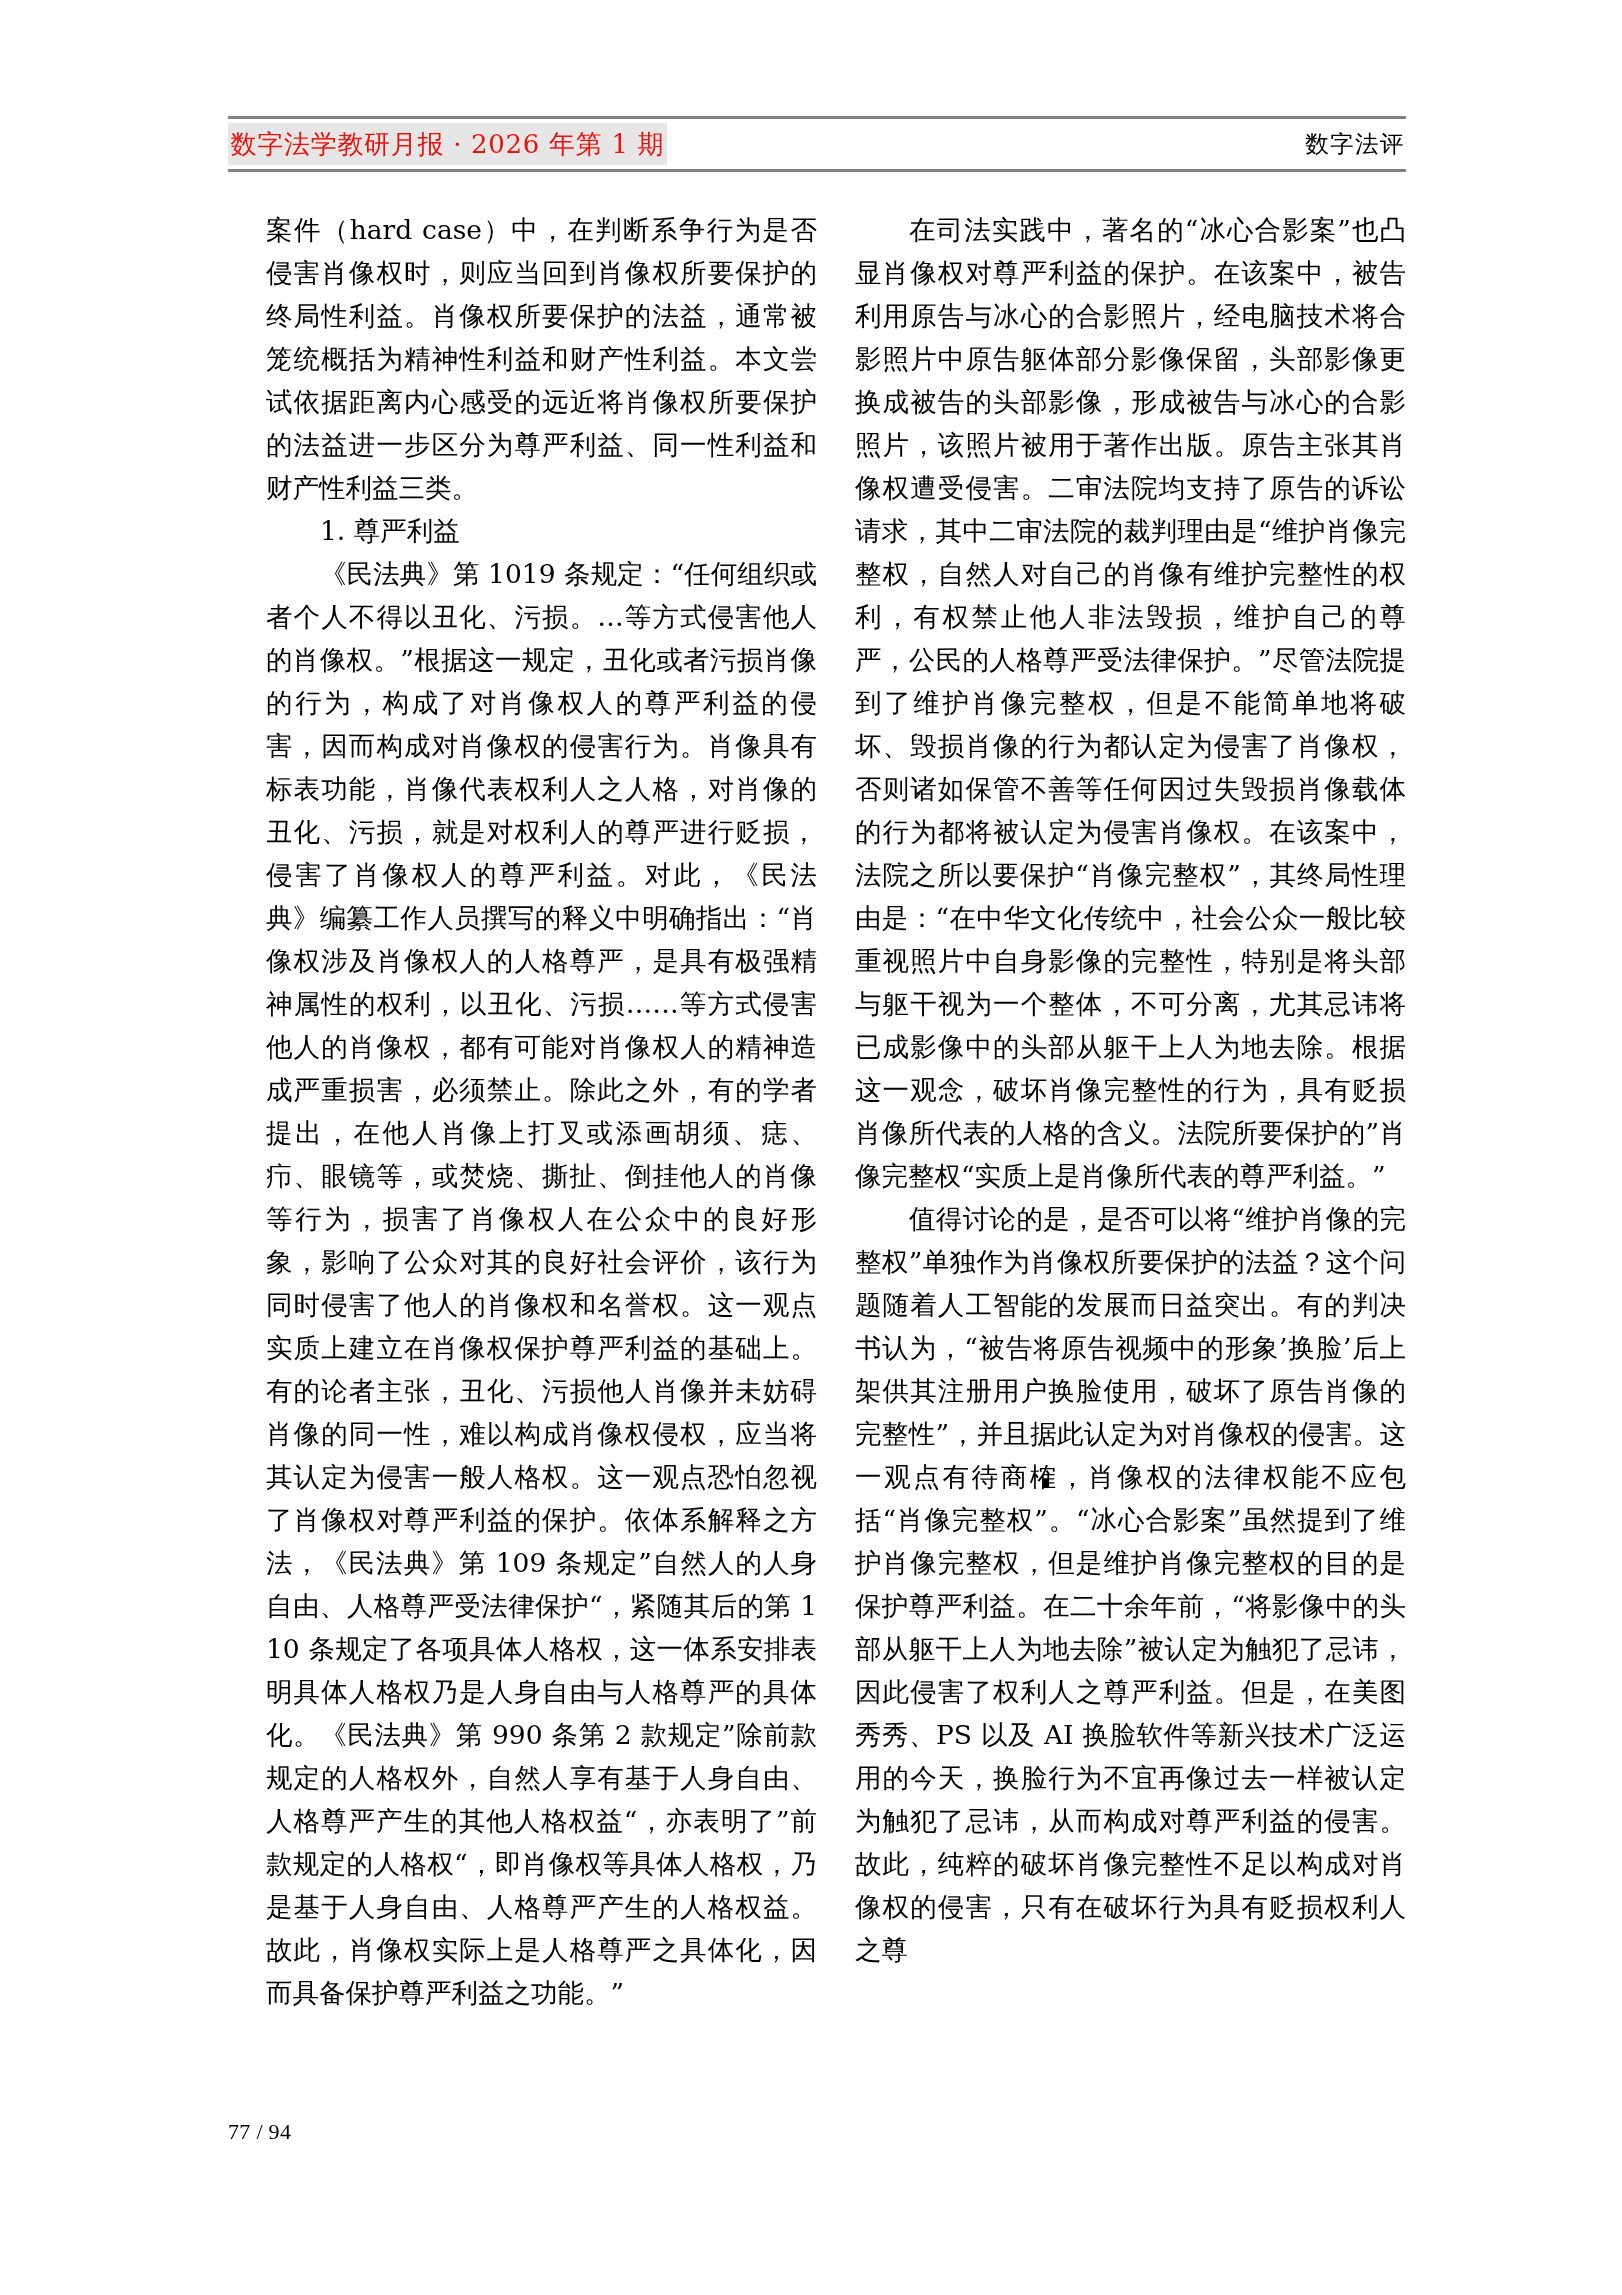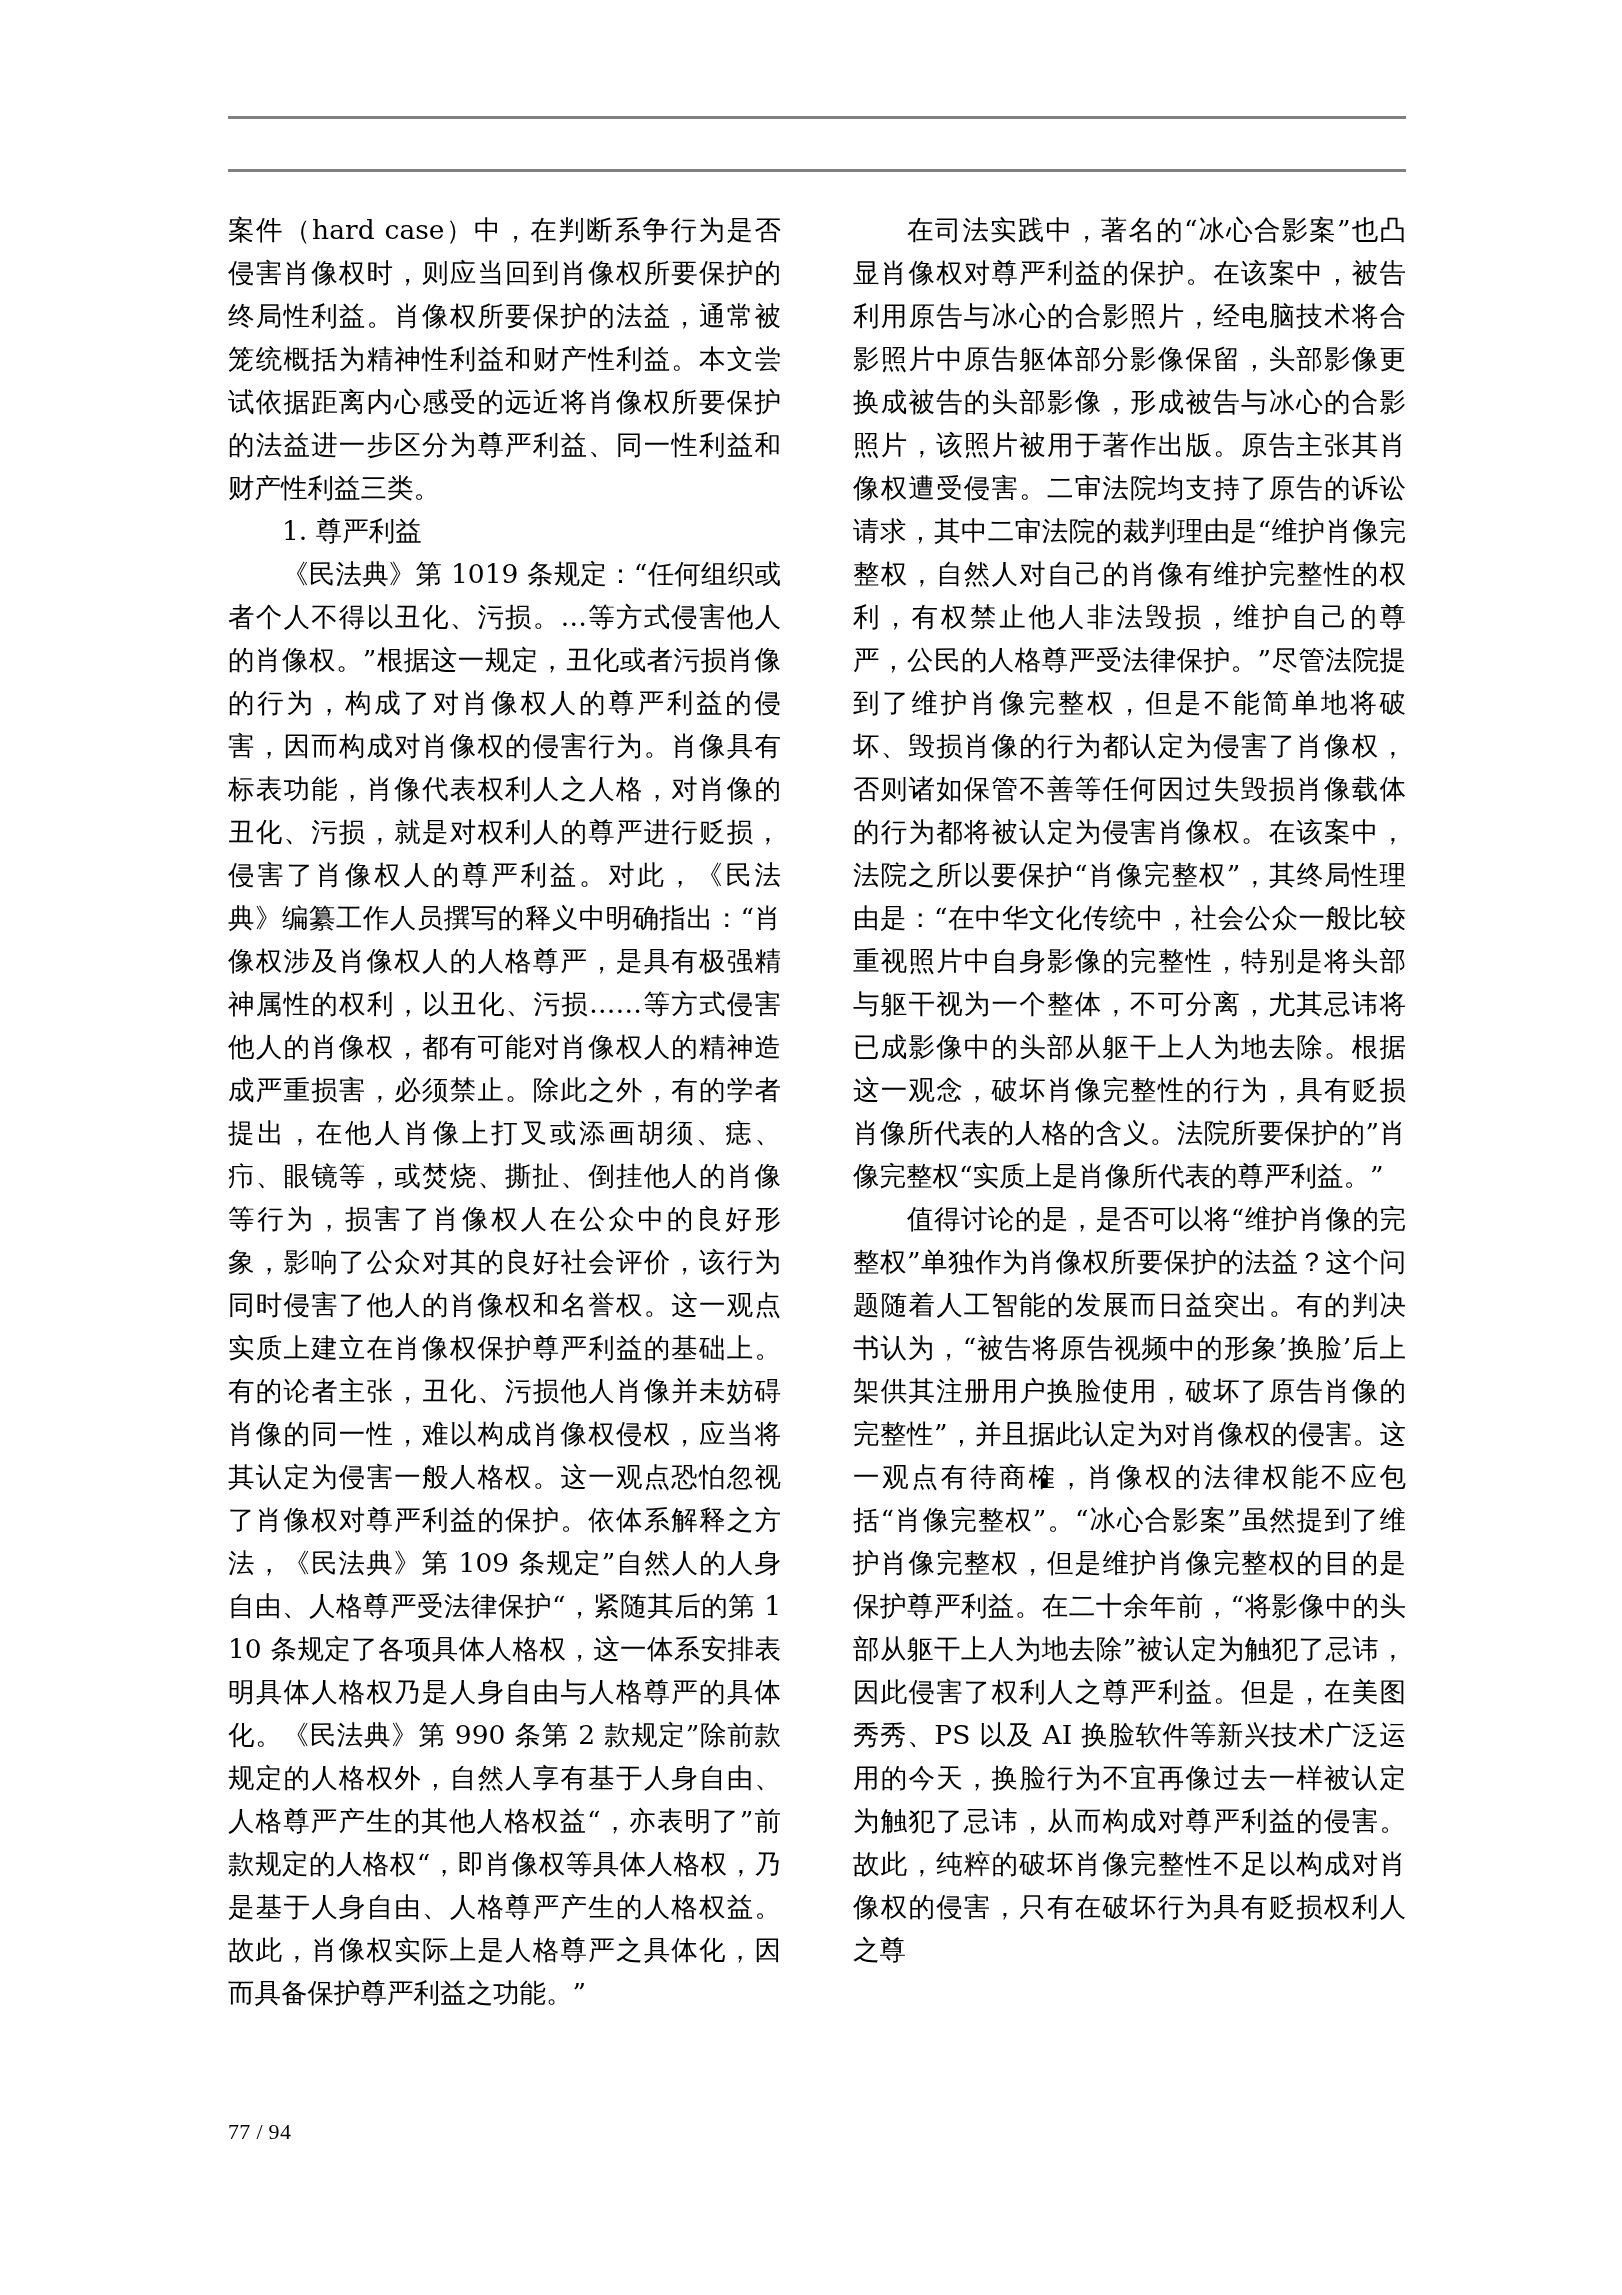--- a/index.html
+++ b/index.html
@@ -69,20 +69,21 @@
     position: absolute;
     left: 228px;
     top: 208px;
     width: 1178px;
     height: 1852px;
     display: flex;
     justify-content: space-between;
   }
   .col {
     width: 553px;
+    margin-left: 38px;
   }
   .col p {
     margin: 0;
     font-size: 26.5px;
     line-height: 43px;
     color: #000000;
     text-align: justify;
     text-justify: inter-character;
     letter-spacing: 0px;
     word-break: break-all;
@@ -113,20 +114,24 @@
     letter-spacing: 0.3px;
   }
 </style>
 </head>
 <body>
 
 <div class="page">
 
   <div class="runhead">
     <div class="rule top"></div>
+    <div class="runhead-inner">
+      <span class="runhead-left">数字法学教研月报 · 2026 年第 1 期</span>
+      <span class="runhead-right">数字法评</span>
+    </div>
     <div class="rule bottom"></div>
   </div>
 
   <div class="body-cols">
 
     <div class="col">
       <p class="cont">案件（hard case）中，在判断系争行为是否侵害肖像权时，则应当回到肖像权所要保护的终局性利益。肖像权所要保护的法益，通常被笼统概括为精神性利益和财产性利益。本文尝试依据距离内心感受的远近将肖像权所要保护的法益进一步区分为尊严利益、同一性利益和财产性利益三类。</p>
       <p class="heading">1. 尊严利益</p>
       <p class="indent">《民法典》第 1019 条规定：“任何组织或者个人不得以丑化、污损。…等方式侵害他人的肖像权。”根据这一规定，丑化或者污损肖像的行为，构成了对肖像权人的尊严利益的侵害，因而构成对肖像权的侵害行为。肖像具有标表功能，肖像代表权利人之人格，对肖像的丑化、污损，就是对权利人的尊严进行贬损，侵害了肖像权人的尊严利益。对此，《民法典》编纂工作人员撰写的释义中明确指出：“肖像权涉及肖像权人的人格尊严，是具有极强精神属性的权利，以丑化、污损……等方式侵害他人的肖像权，都有可能对肖像权人的精神造成严重损害，必须禁止。除此之外，有的学者提出，在他人肖像上打叉或添画胡须、痣、疖、眼镜等，或焚烧、撕扯、倒挂他人的肖像等行为，损害了肖像权人在公众中的良好形象，影响了公众对其的良好社会评价，该行为同时侵害了他人的肖像权和名誉权。这一观点实质上建立在肖像权保护尊严利益的基础上。有的论者主张，丑化、污损他人肖像并未妨碍肖像的同一性，难以构成肖像权侵权，应当将其认定为侵害一般人格权。这一观点恐怕忽视了肖像权对尊严利益的保护。依体系解释之方法，《民法典》第 109 条规定”自然人的人身自由、人格尊严受法律保护“，紧随其后的第 110 条规定了各项具体人格权，这一体系安排表明具体人格权乃是人身自由与人格尊严的具体化。《民法典》第 990 条第 2 款规定”除前款规定的人格权外，自然人享有基于人身自由、人格尊严产生的其他人格权益“，亦表明了”前款规定的人格权“，即肖像权等具体人格权，乃是基于人身自由、人格尊严产生的人格权益。故此，肖像权实际上是人格尊严之具体化，因而具备保护尊严利益之功能。”</p>
     </div>

